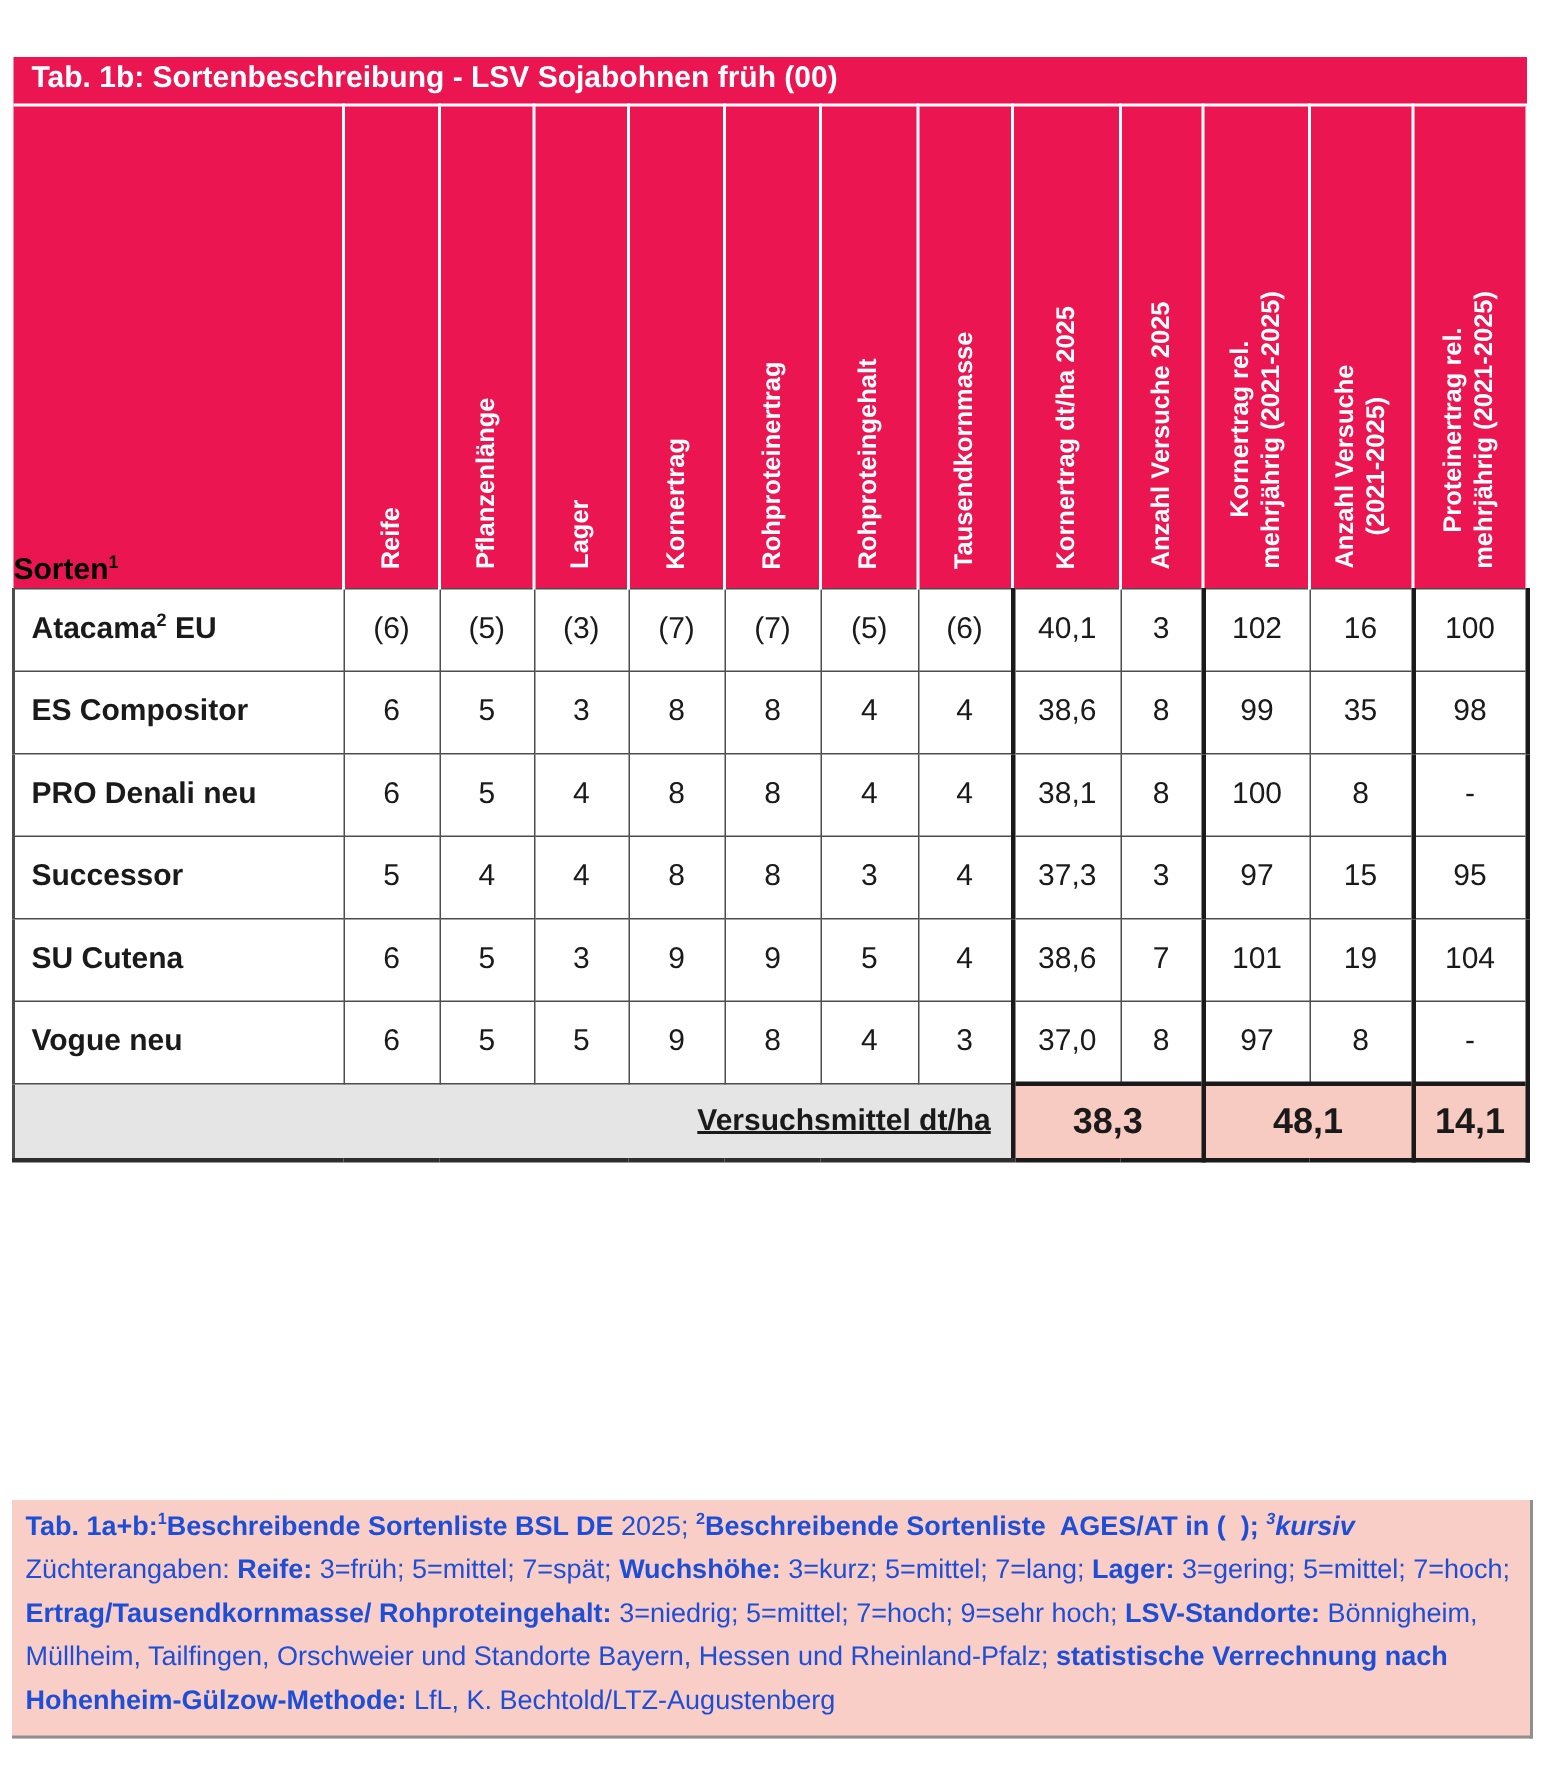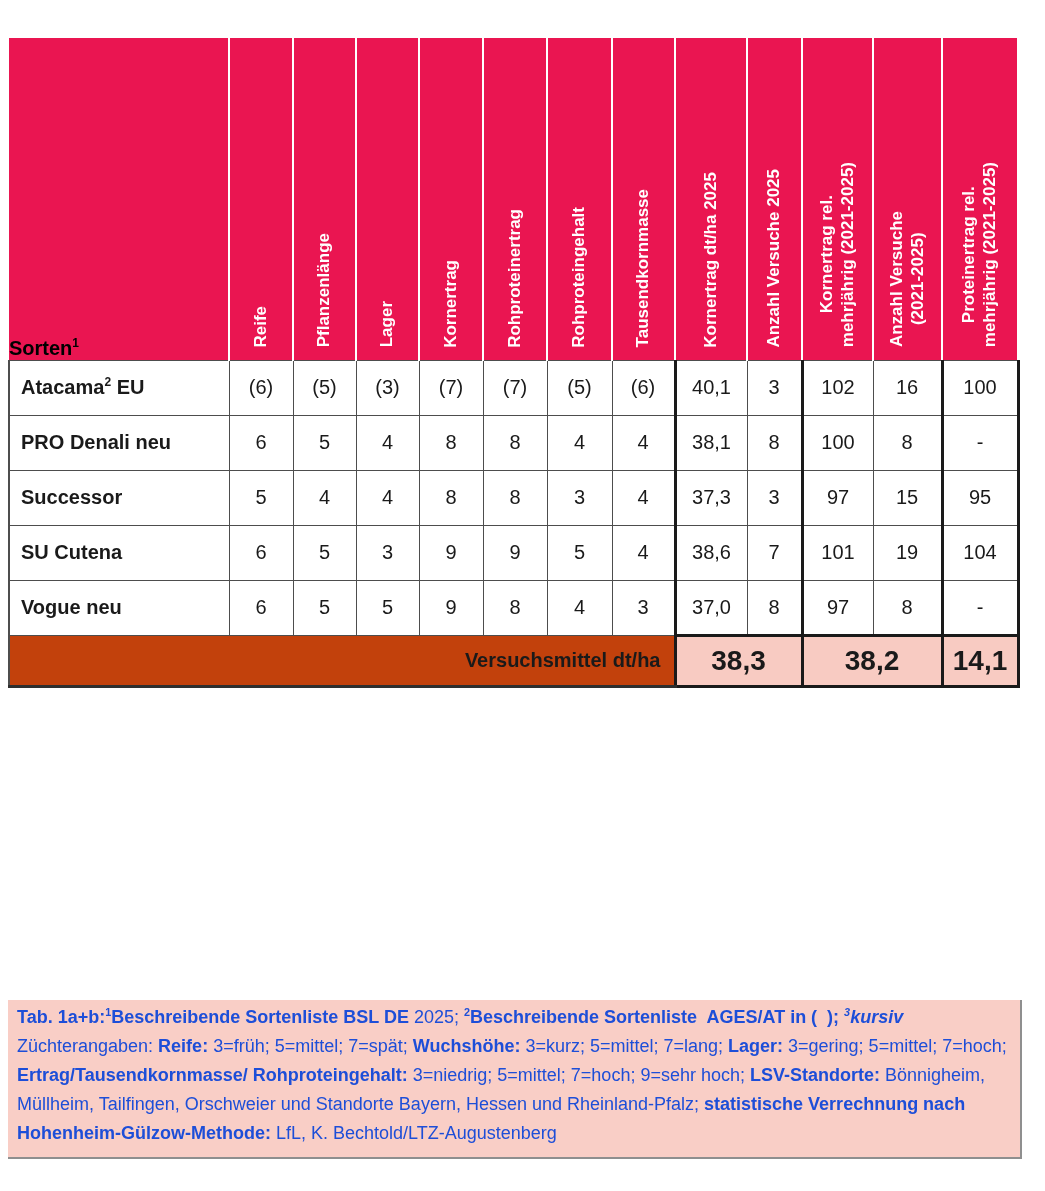--- a/index.html
+++ b/index.html
@@ -34,26 +34,26 @@
     border:1px solid var(--thin);height:55px;background:#fff;
     font-size:20px;text-align:center;vertical-align:middle;
   }
   tbody td.name{font-weight:bold;text-align:left;padding-left:11px;border-left:2px solid var(--thin);}
   .bL3{border-left:3px solid var(--thick) !important;}
   .bR3{border-right:3px solid var(--thick) !important;}
 
   tr.footer td{height:51px;}
   td.flabel{
     border:1px solid var(--thin);border-left:2px solid var(--thin);
-    border-bottom:3px solid #2e2e2e;background:#c2410c;
-    text-align:right;font-weight:bold;font-size:20px;padding-right:13px;
+    border-bottom:3px solid #2e2e2e;background:#e5e5e5;
+    text-align:right;font-weight:bold;font-size:20px;padding-right:13px;text-decoration:underline;
   }
   td.pink{
     background:var(--pink);border:3px solid var(--thick);
-    font-weight:bold;font-size:28px;text-align:center;
+    font-weight:bold;font-size:24px;text-align:center;
   }
 
   sup{font-size:60%;line-height:0;}
 
   .footnote{
     position:absolute;left:8px;top:1000px;width:1014px;
     background:var(--fnbg);padding:3px 9px 9px 9px;
     font-size:18px;line-height:29px;color:#1d4ed8;
     border-right:2px solid #8f8f8f;border-bottom:2px solid #8f8f8f;
   }
@@ -75,20 +75,23 @@
         <col style="width:64px">
         <col style="width:65px">
         <col style="width:63px">
       <col style="width:72px">
         <col style="width:55px">
         <col style="width:71px">
         <col style="width:69px">
       <col style="width:76px">
     </colgroup>
     <thead>
+      <tr>
+        <th class="title-cell" colspan="13">Tab. 1b: Sortenbeschreibung - LSV Sojabohnen früh (00)</th>
+      </tr>
       <tr class="header-row" id="rot-row">
         <th class="sorten"><span>Sorten</span><sup>1</sup></th>
       <th class="rot"><div>Reife</div></th>
           <th class="rot"><div>Pflanzenlänge</div></th>
           <th class="rot"><div>Lager</div></th>
           <th class="rot"><div>Kornertrag</div></th>
           <th class="rot"><div>Rohproteinertrag</div></th>
           <th class="rot"><div>Rohproteingehalt</div></th>
           <th class="rot"><div>Tausendkornmasse</div></th>
           <th class="rot"><div>Kornertrag dt/ha 2025</div></th>
@@ -111,20 +114,35 @@
           <td>(7)</td>
           <td>(5)</td>
           <td>(6)</td>
           <td class="bL3">40,1</td>
           <td>3</td>
           <td class="bL3">102</td>
           <td>16</td>
           <td class="bL3 bR3">100</td>
         </tr>
         <tr>
+          <td class="name">ES Compositor</td>
+          <td>6</td>
+          <td>5</td>
+          <td>3</td>
+          <td>8</td>
+          <td>8</td>
+          <td>4</td>
+          <td>4</td>
+          <td class="bL3">38,6</td>
+          <td>8</td>
+          <td class="bL3">99</td>
+          <td>35</td>
+          <td class="bL3 bR3">98</td>
+        </tr>
+        <tr>
           <td class="name">PRO Denali neu</td>
           <td>6</td>
           <td>5</td>
           <td>4</td>
           <td>8</td>
           <td>8</td>
           <td>4</td>
           <td>4</td>
           <td class="bL3">38,1</td>
           <td>8</td>
@@ -175,21 +193,21 @@
           <td>8</td>
           <td class="bL3">97</td>
           <td>8</td>
           <td class="bL3 bR3">-</td>
         </tr>
       </tbody>
     <tbody>
       <tr class="footer">
         <td class="flabel" colspan="8">Versuchsmittel dt/ha</td>
         <td class="pink" colspan="2">38,3</td>
-        <td class="pink" colspan="2">38,2</td>
+        <td class="pink" colspan="2">48,1</td>
         <td class="pink">14,1</td>
       </tr>
     </tbody>
   </table>
 
   <div class="footnote" id="footnote"><span class="fb">Tab. 1a+b:</span><sup class="fb">1</sup><span class="fb">Beschreibende Sortenliste BSL DE </span><span>2025; </span><sup class="fb">2</sup><span class="fb">Beschreibende Sortenliste&nbsp; AGES/AT in (&nbsp;&nbsp;); </span><sup class="fb fi">3</sup><span class="fb fi">kursiv</span><span> Züchterangaben: </span><span class="fb">Reife: </span><span>3=früh; 5=mittel; 7=spät; </span><span class="fb">Wuchshöhe: </span><span>3=kurz; 5=mittel; 7=lang; </span><span class="fb">Lager: </span><span>3=gering; 5=mittel; 7=hoch; </span><span class="fb">Ertrag/Tausendkornmasse/ Rohproteingehalt: </span><span>3=niedrig; 5=mittel; 7=hoch; 9=sehr hoch; </span><span class="fb">LSV-Standorte: </span><span>Bönnigheim, Müllheim, Tailfingen, Orschweier und Standorte Bayern, Hessen und Rheinland-Pfalz; </span><span class="fb">statistische Verrechnung nach Hohenheim-Gülzow-Methode: </span><span>LfL, K. Bechtold/LTZ-Augustenberg</span></div>
 
 </div>
 
 </body></html>

